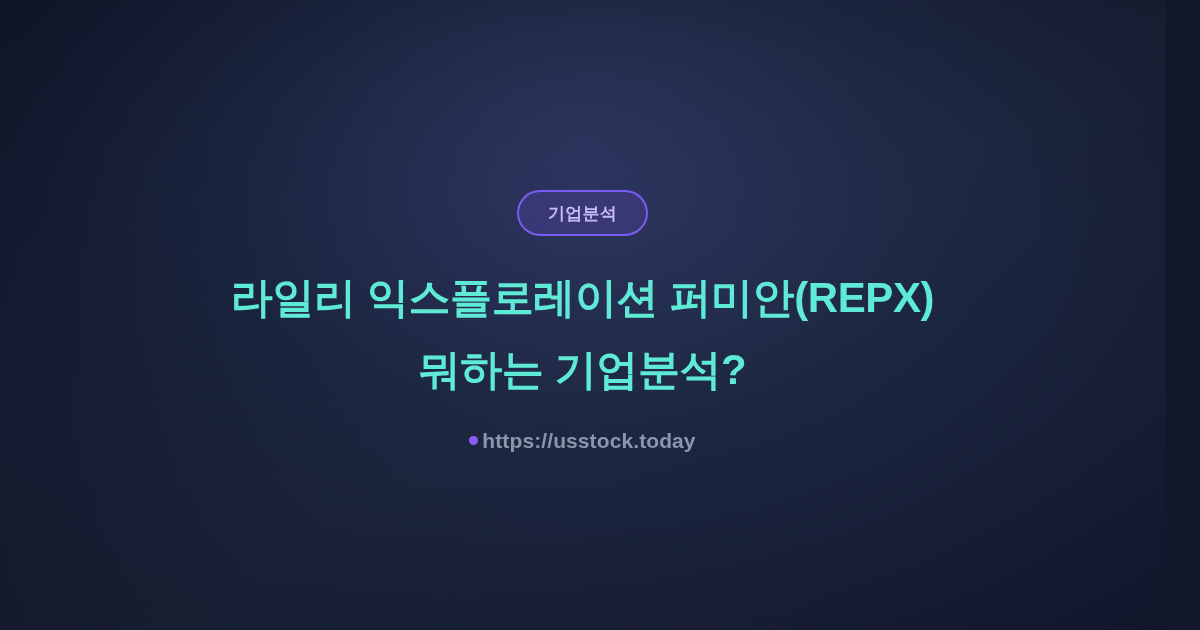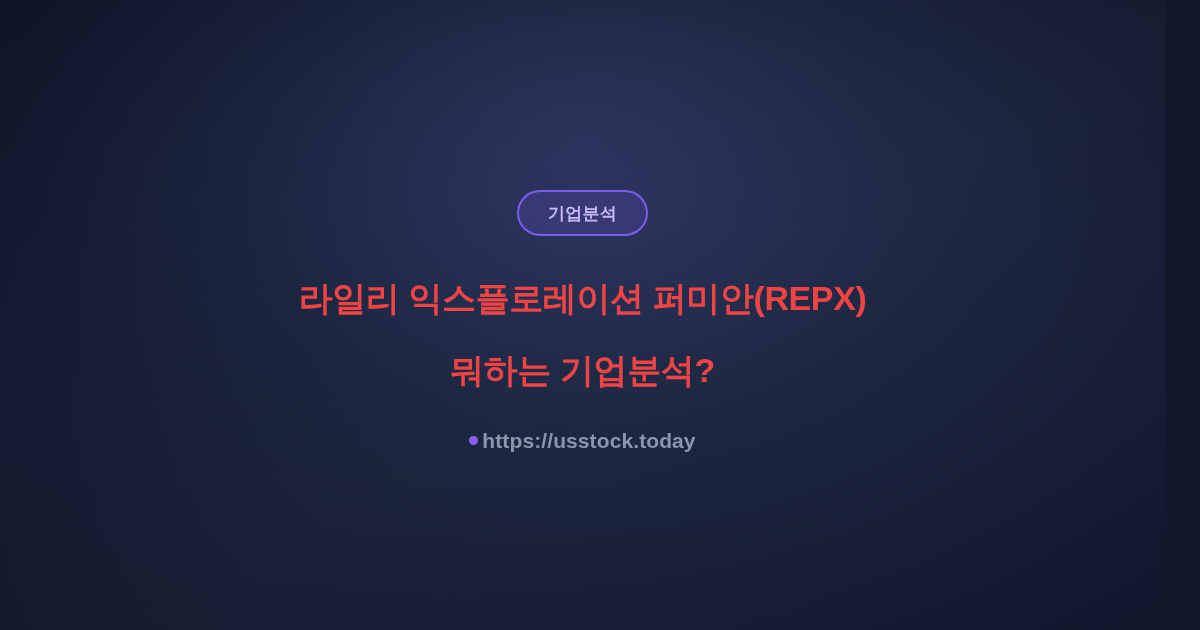--- a/index.html
+++ b/index.html
@@ -111,22 +111,22 @@
     letter-spacing: 0.3px;
     line-height: 1;
     white-space: nowrap;
   }
 
   .title {
     margin: 0;
     padding: 26px 40px 0 40px;
     max-width: 1080px;
     text-align: center;
-    color: #ef4444;
-    font-size: 34px;
+    color: #5eead4;
+    font-size: 42px;
     font-weight: bold;
     line-height: 72px;
     letter-spacing: -0.4px;
     word-break: keep-all;
   }
 
   .title-line {
     display: block;
   }
 

